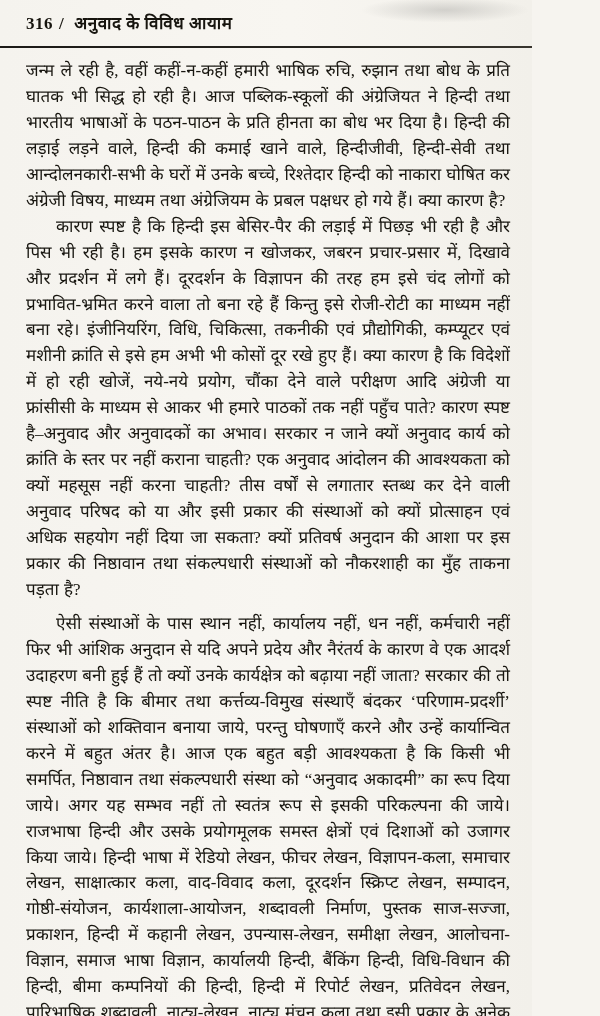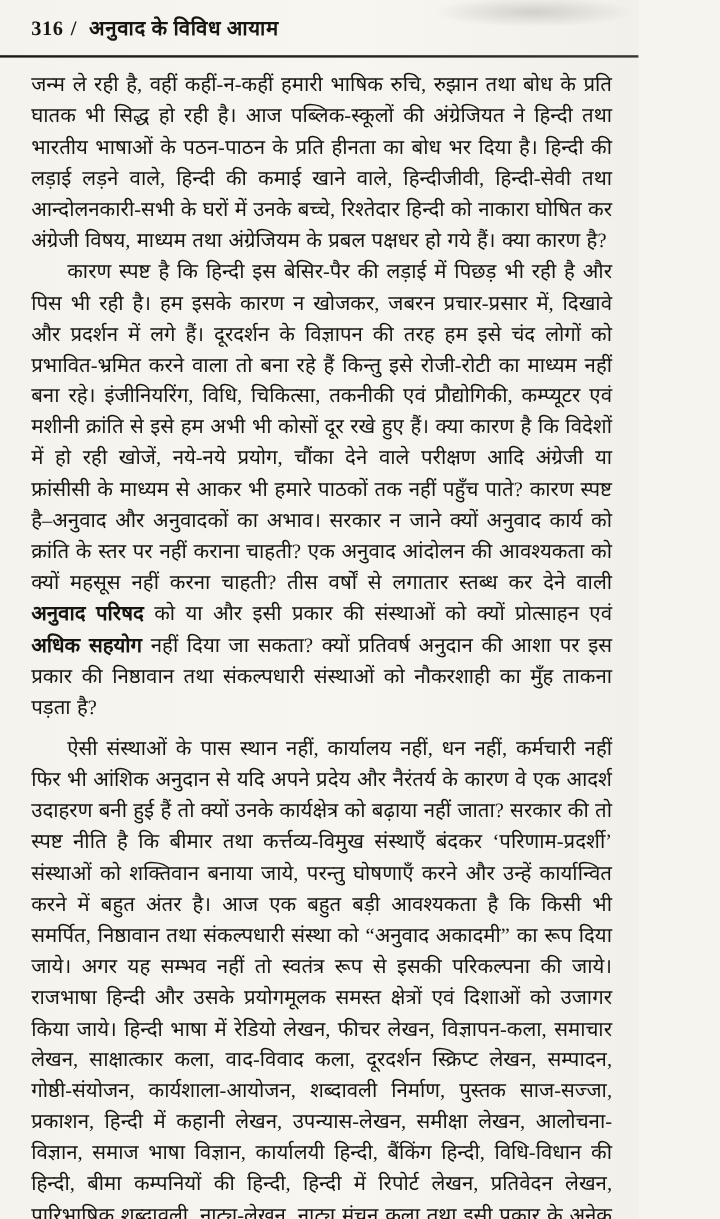--- a/index.html
+++ b/index.html
@@ -52,21 +52,21 @@
   .body-text p {
     margin: 0;
     padding: 0;
   }
   .body-text p.indent {
     text-indent: 30px;
   }
   .body-text p + p.spaced {
     margin-top: 9px;
   }
-  .bold { font-weight: bold; }
+  .bold { font-weight: normal; }
 </style>
 </head>
 <body>
 
 <div class="page">
   <div class="header">
     <span class="pnum">316</span><span class="sep">/</span><span class="title">अनुवाद के विविध आयाम</span>
   </div>
   <div class="rule"></div>
   <div class="body-text">

